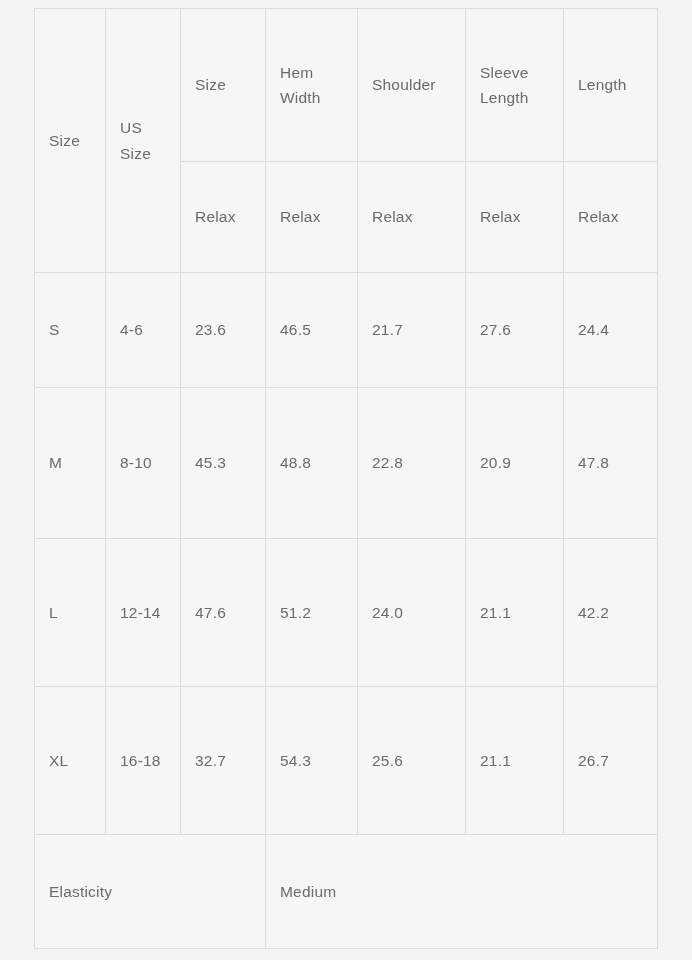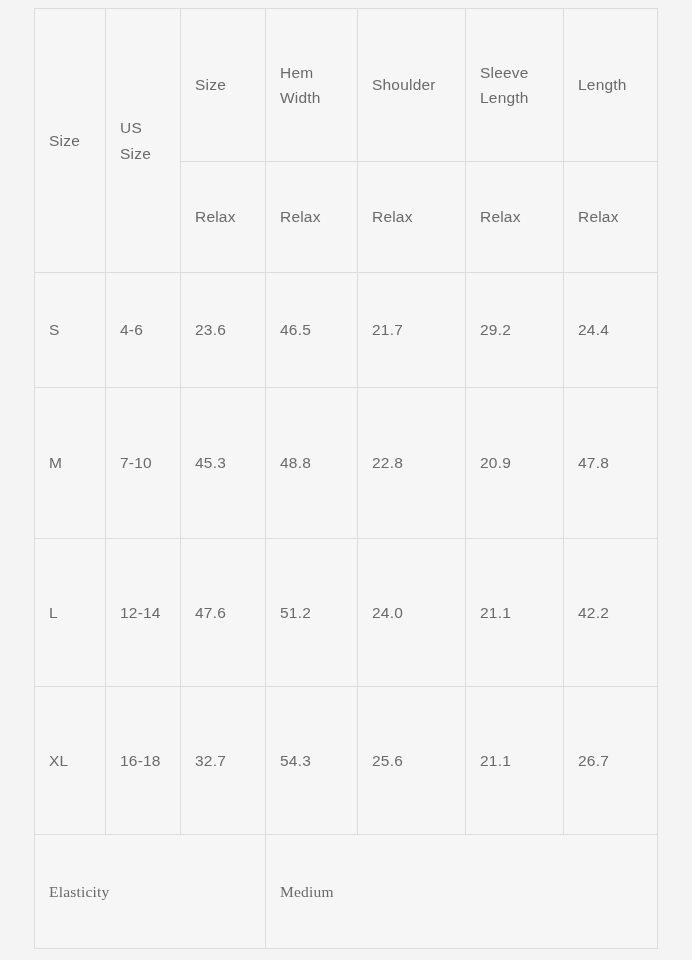--- a/index.html
+++ b/index.html
@@ -64,21 +64,21 @@
   
   .hdr-top    { height: 152px; }
   .hdr-bottom { height: 110px; margin-left: 35px; }
   .hdr-span   { height: 262px; }
 
   
   .row-s  > td { height: 114px; }
   .row-m  > td { height: 150px; }
   .row-l  > td { height: 147px; }
   .row-xl > td { height: 147px; }
-  .row-foot > td { height: 113px; font-family: Liberation Serif, serif; }
+  .row-foot > td { height: 113px; }
 
   
   .row-foot > td { border-bottom: 1px solid #dcdcdc; }
 </style>
 </head>
 <body>
 
 <div id="page">
 
   <table id="size-table">
@@ -111,26 +111,26 @@
       </tr>
     </thead>
 
     <tbody>
       <tr class="row-s">
         <td>S</td>
         <td>4-6</td>
         <td>23.6</td>
         <td>46.5</td>
         <td>21.7</td>
-        <td>29.2</td>
+        <td>27.6</td>
         <td>24.4</td>
       </tr>
       <tr class="row-m">
         <td>M</td>
-        <td>7-10</td>
+        <td>8-10</td>
         <td>45.3</td>
         <td>48.8</td>
         <td>22.8</td>
         <td>20.9</td>
         <td>47.8</td>
       </tr>
       <tr class="row-l">
         <td>L</td>
         <td>12-14</td>
         <td>47.6</td>

